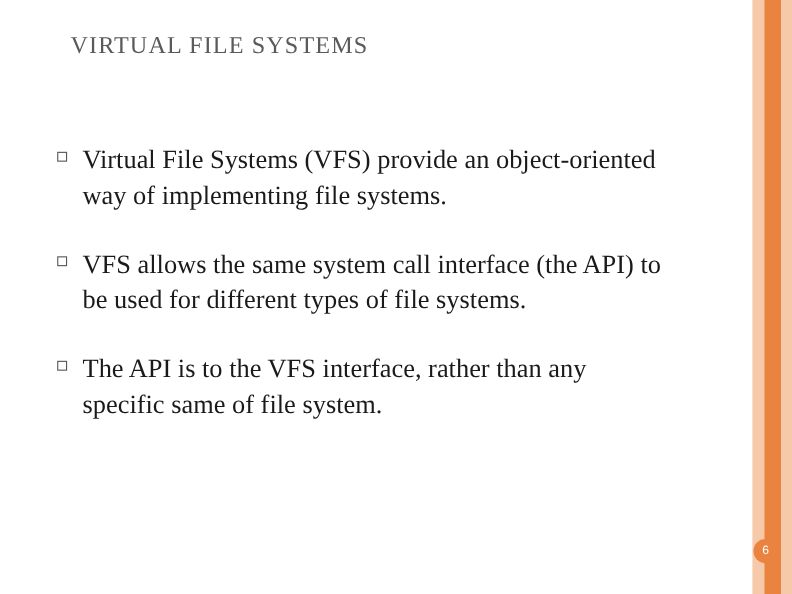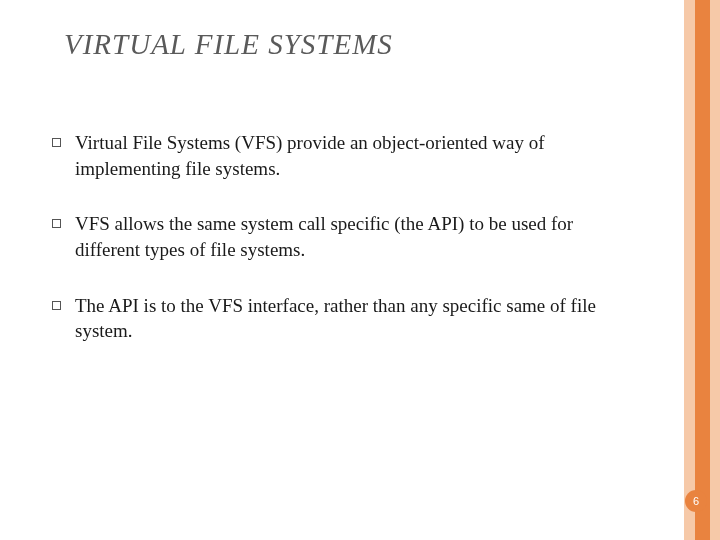--- a/index.html
+++ b/index.html
@@ -23,37 +23,36 @@
   }
   .stripe-inner {
     right: 10px;
     width: 15px;
     background: #e9833f;
   }
   .title {
     position: absolute;
     top: 28px;
     left: 64px;
-    font-size: 29px;
+    font-size: 22px;
     letter-spacing: 1px;
     color: #5a5a5a;
     font-weight: 400;
-    font-style: italic;
   }
   .content {
     position: absolute;
     top: 130px;
     left: 52px;
     width: 560px;
   }
   .item {
     display: flex;
     align-items: flex-start;
     margin-bottom: 30px;
-    font-size: 19px;
+    font-size: 24px;
     line-height: 1.35;
     color: #1a1a1a;
   }
   .bullet {
     width: 9px;
     height: 9px;
     border: 1px solid #555;
     margin-top: 8px;
     margin-right: 14px;
     flex-shrink: 0;
@@ -82,21 +81,21 @@
 
 <h1 class="title">VIRTUAL FILE SYSTEMS</h1>
 
 <div class="content">
   <div class="item">
     <span class="bullet"></span>
     <span>Virtual File Systems (VFS) provide an object-oriented way of implementing file systems.</span>
   </div>
   <div class="item">
     <span class="bullet"></span>
-    <span>VFS allows the same system call specific (the API) to be used for different types of file systems.</span>
+    <span>VFS allows the same system call interface (the API) to be used for different types of file systems.</span>
   </div>
   <div class="item">
     <span class="bullet"></span>
     <span>The API is to the VFS interface, rather than any specific same of file system.</span>
   </div>
 </div>
 
 <div class="page-badge">
   <span>6</span>
 </div>

